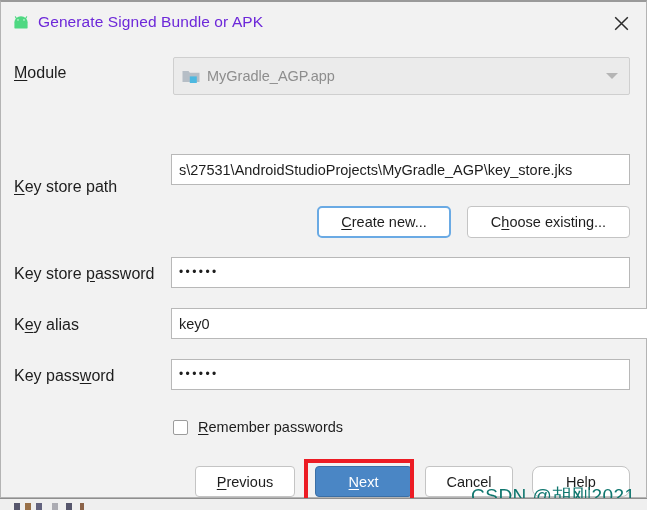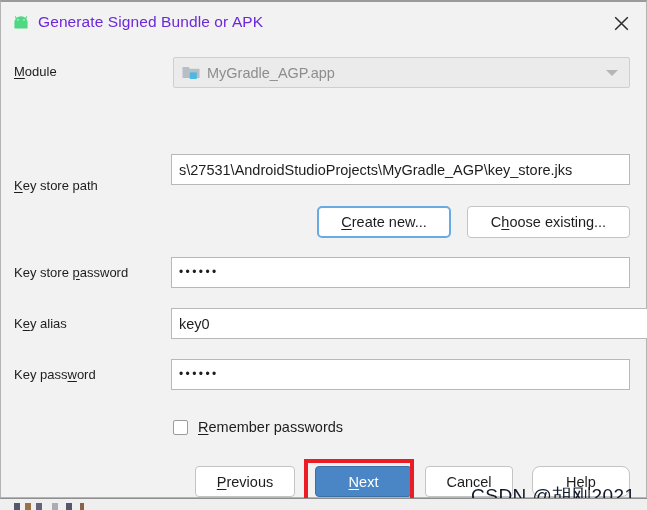--- a/index.html
+++ b/index.html
@@ -47,21 +47,21 @@
     right: 6px; top: 5px;
     width: 38px; height: 32px;
     display: flex; align-items: center; justify-content: center;
     cursor: default;
   }
   #close-button svg { display: block; }
 
   
   .row-label {
     position: absolute;
-    font-size: 13px;
+    font-size: 16px;
     color: #1d1d1d;
     white-space: nowrap;
   }
   .mn { text-decoration: underline; text-underline-offset: 2px; }
 
   .field {
     position: absolute;
     background: #ffffff;
     border: 1px solid #b8b8b8;
     font-size: 14.5px;
@@ -70,21 +70,21 @@
     align-items: center;
     padding: 0 7px;
     overflow: hidden;
     white-space: nowrap;
   }
 
   
   #module-combo {
     position: absolute;
     left: 172px; top: 55px;
-    width: 457px; height: 31px;
+    width: 457px; height: 38px;
     background: #ebebeb;
     border: 1px solid #cfcfcf;
     border-radius: 2px;
     display: flex;
     align-items: center;
     padding-left: 8px;
   }
   #module-folder-icon { width: 18px; height: 15px; margin-right: 7px; flex: 0 0 auto; }
   #module-value {
     font-size: 14.5px;
@@ -207,21 +207,21 @@
     width: 110px; height: 46px;
     border: 4px solid #ec1c24;
     pointer-events: none;
   }
 
   
   #watermark {
     position: absolute;
     left: 470px; top: 481px;
     font-size: 19px;
-    color: #0f172a;
+    color: #0f766e;
     letter-spacing: 0.5px;
     white-space: nowrap;
   }
 
   
   #bg-strip {
     position: absolute;
     left: 0; top: 498px;
     width: 647px; height: 12px;
     background: #efefef;

